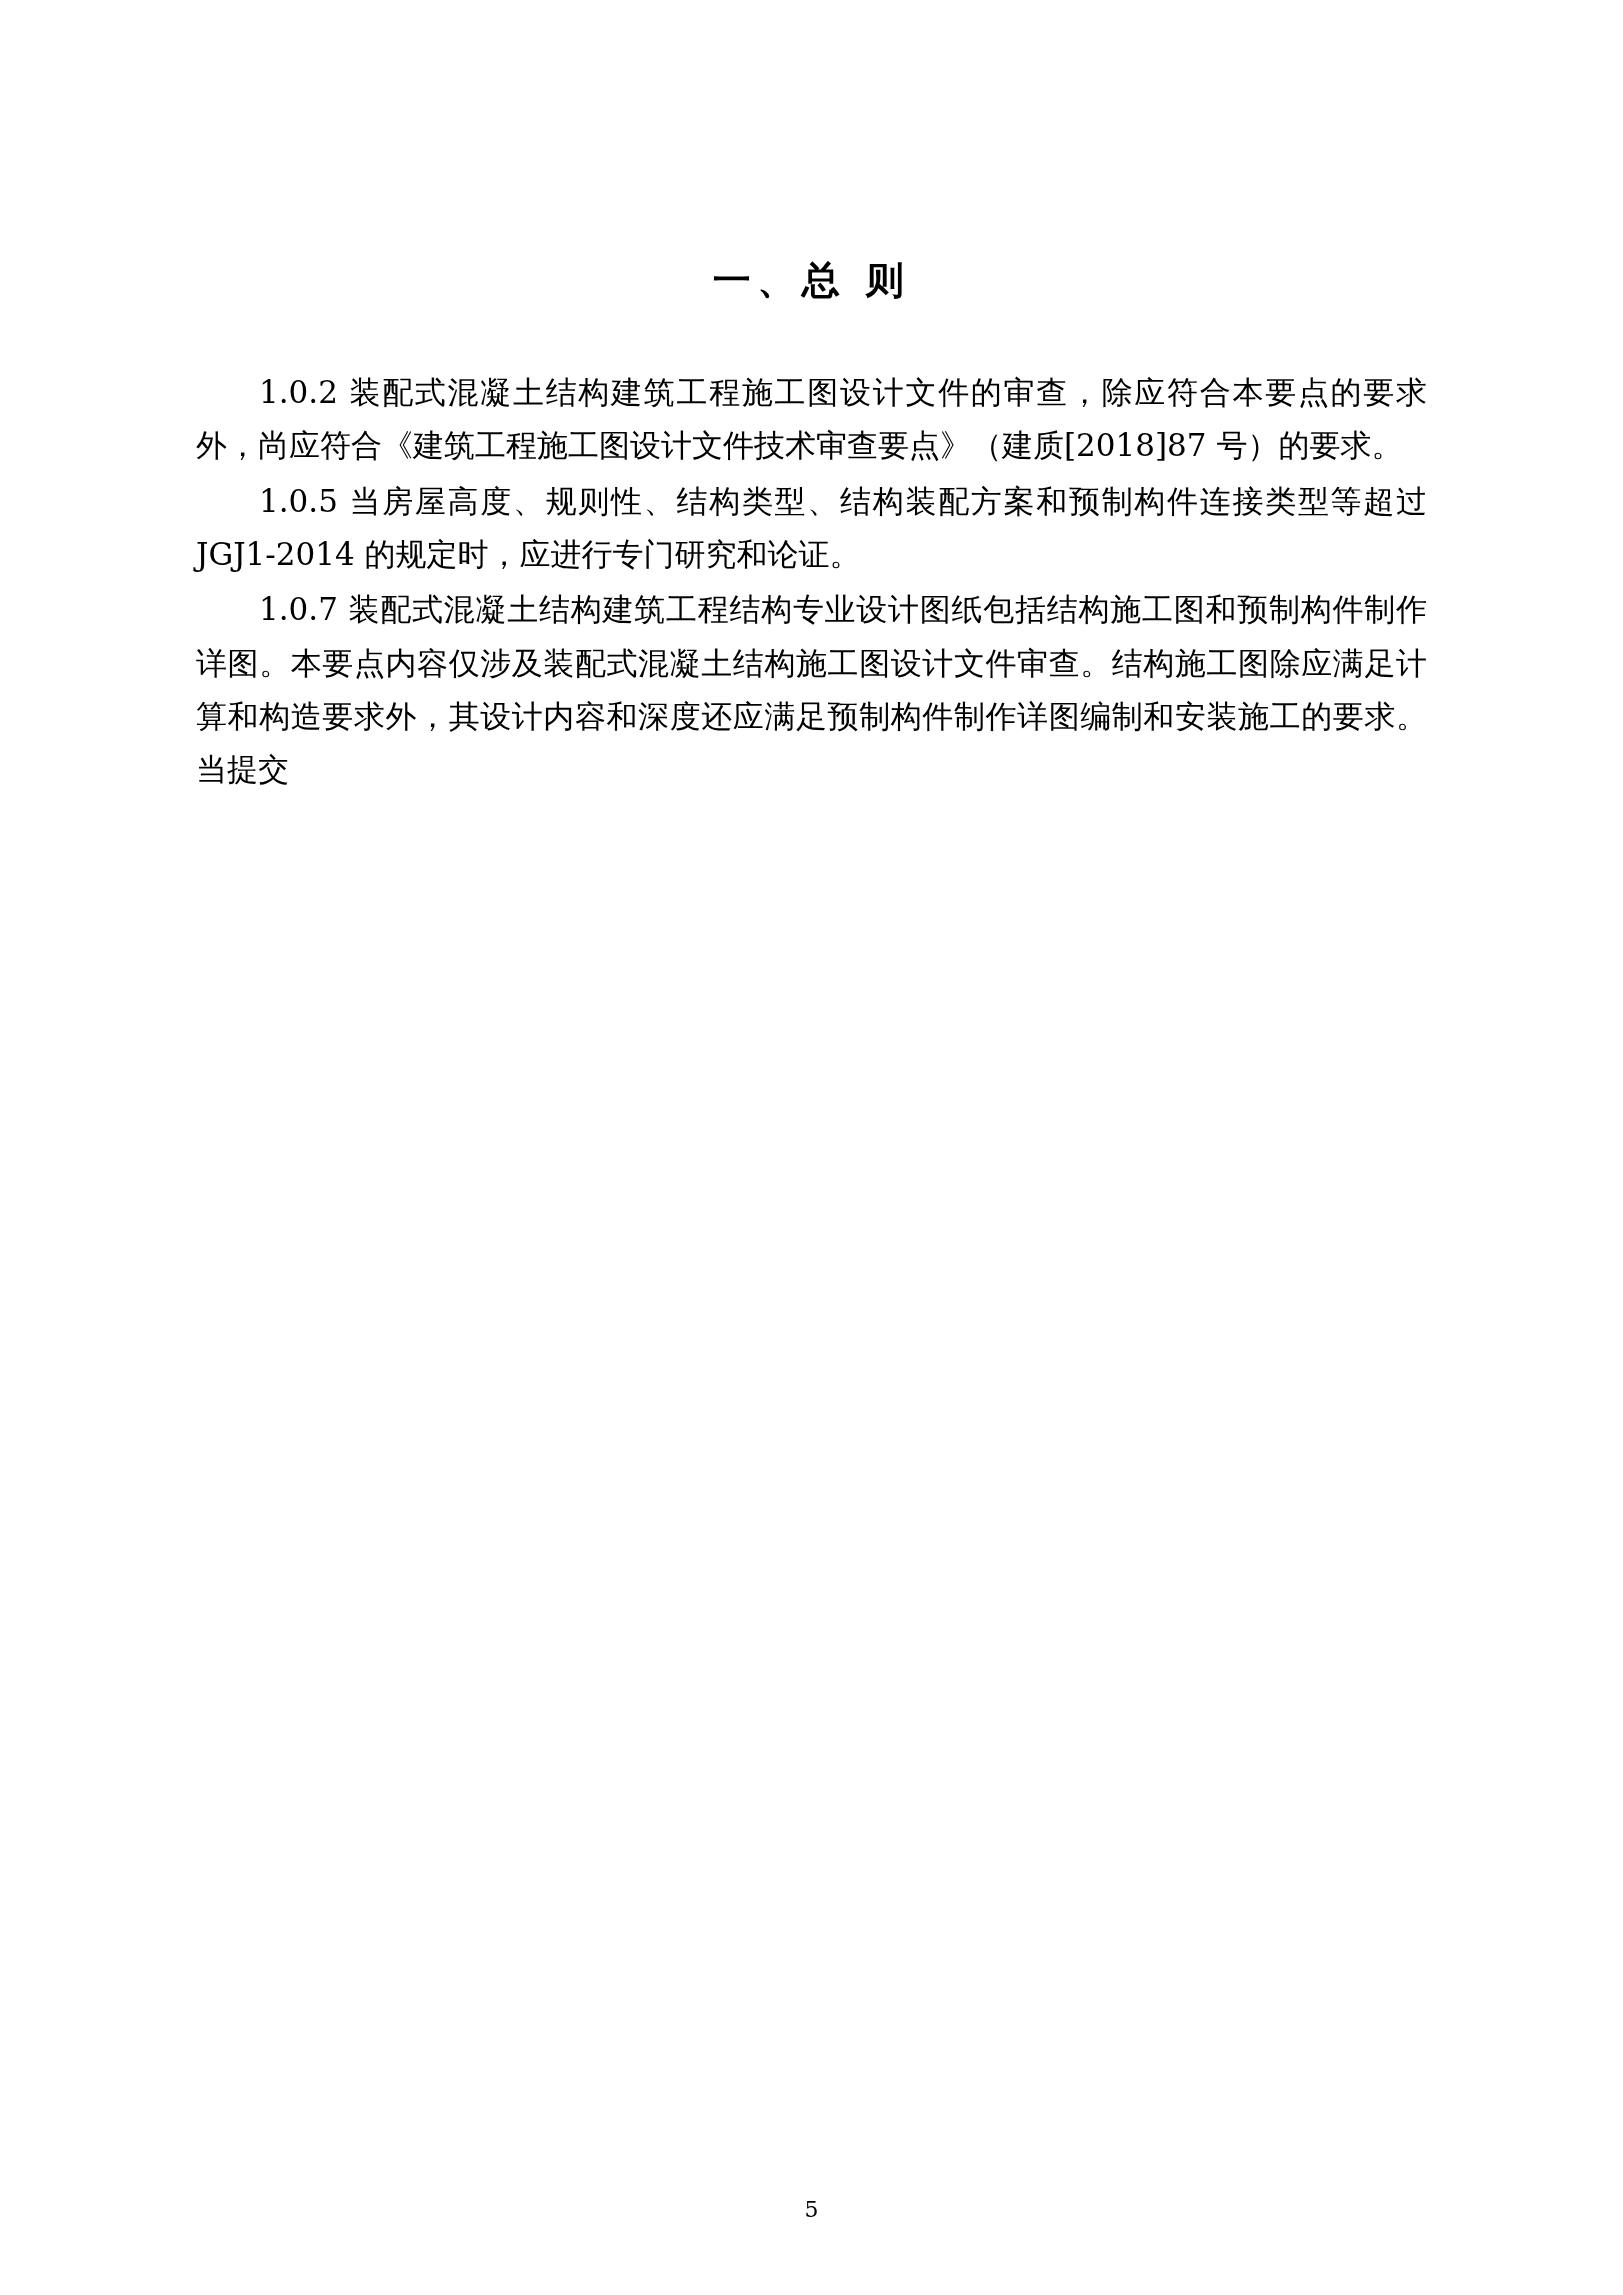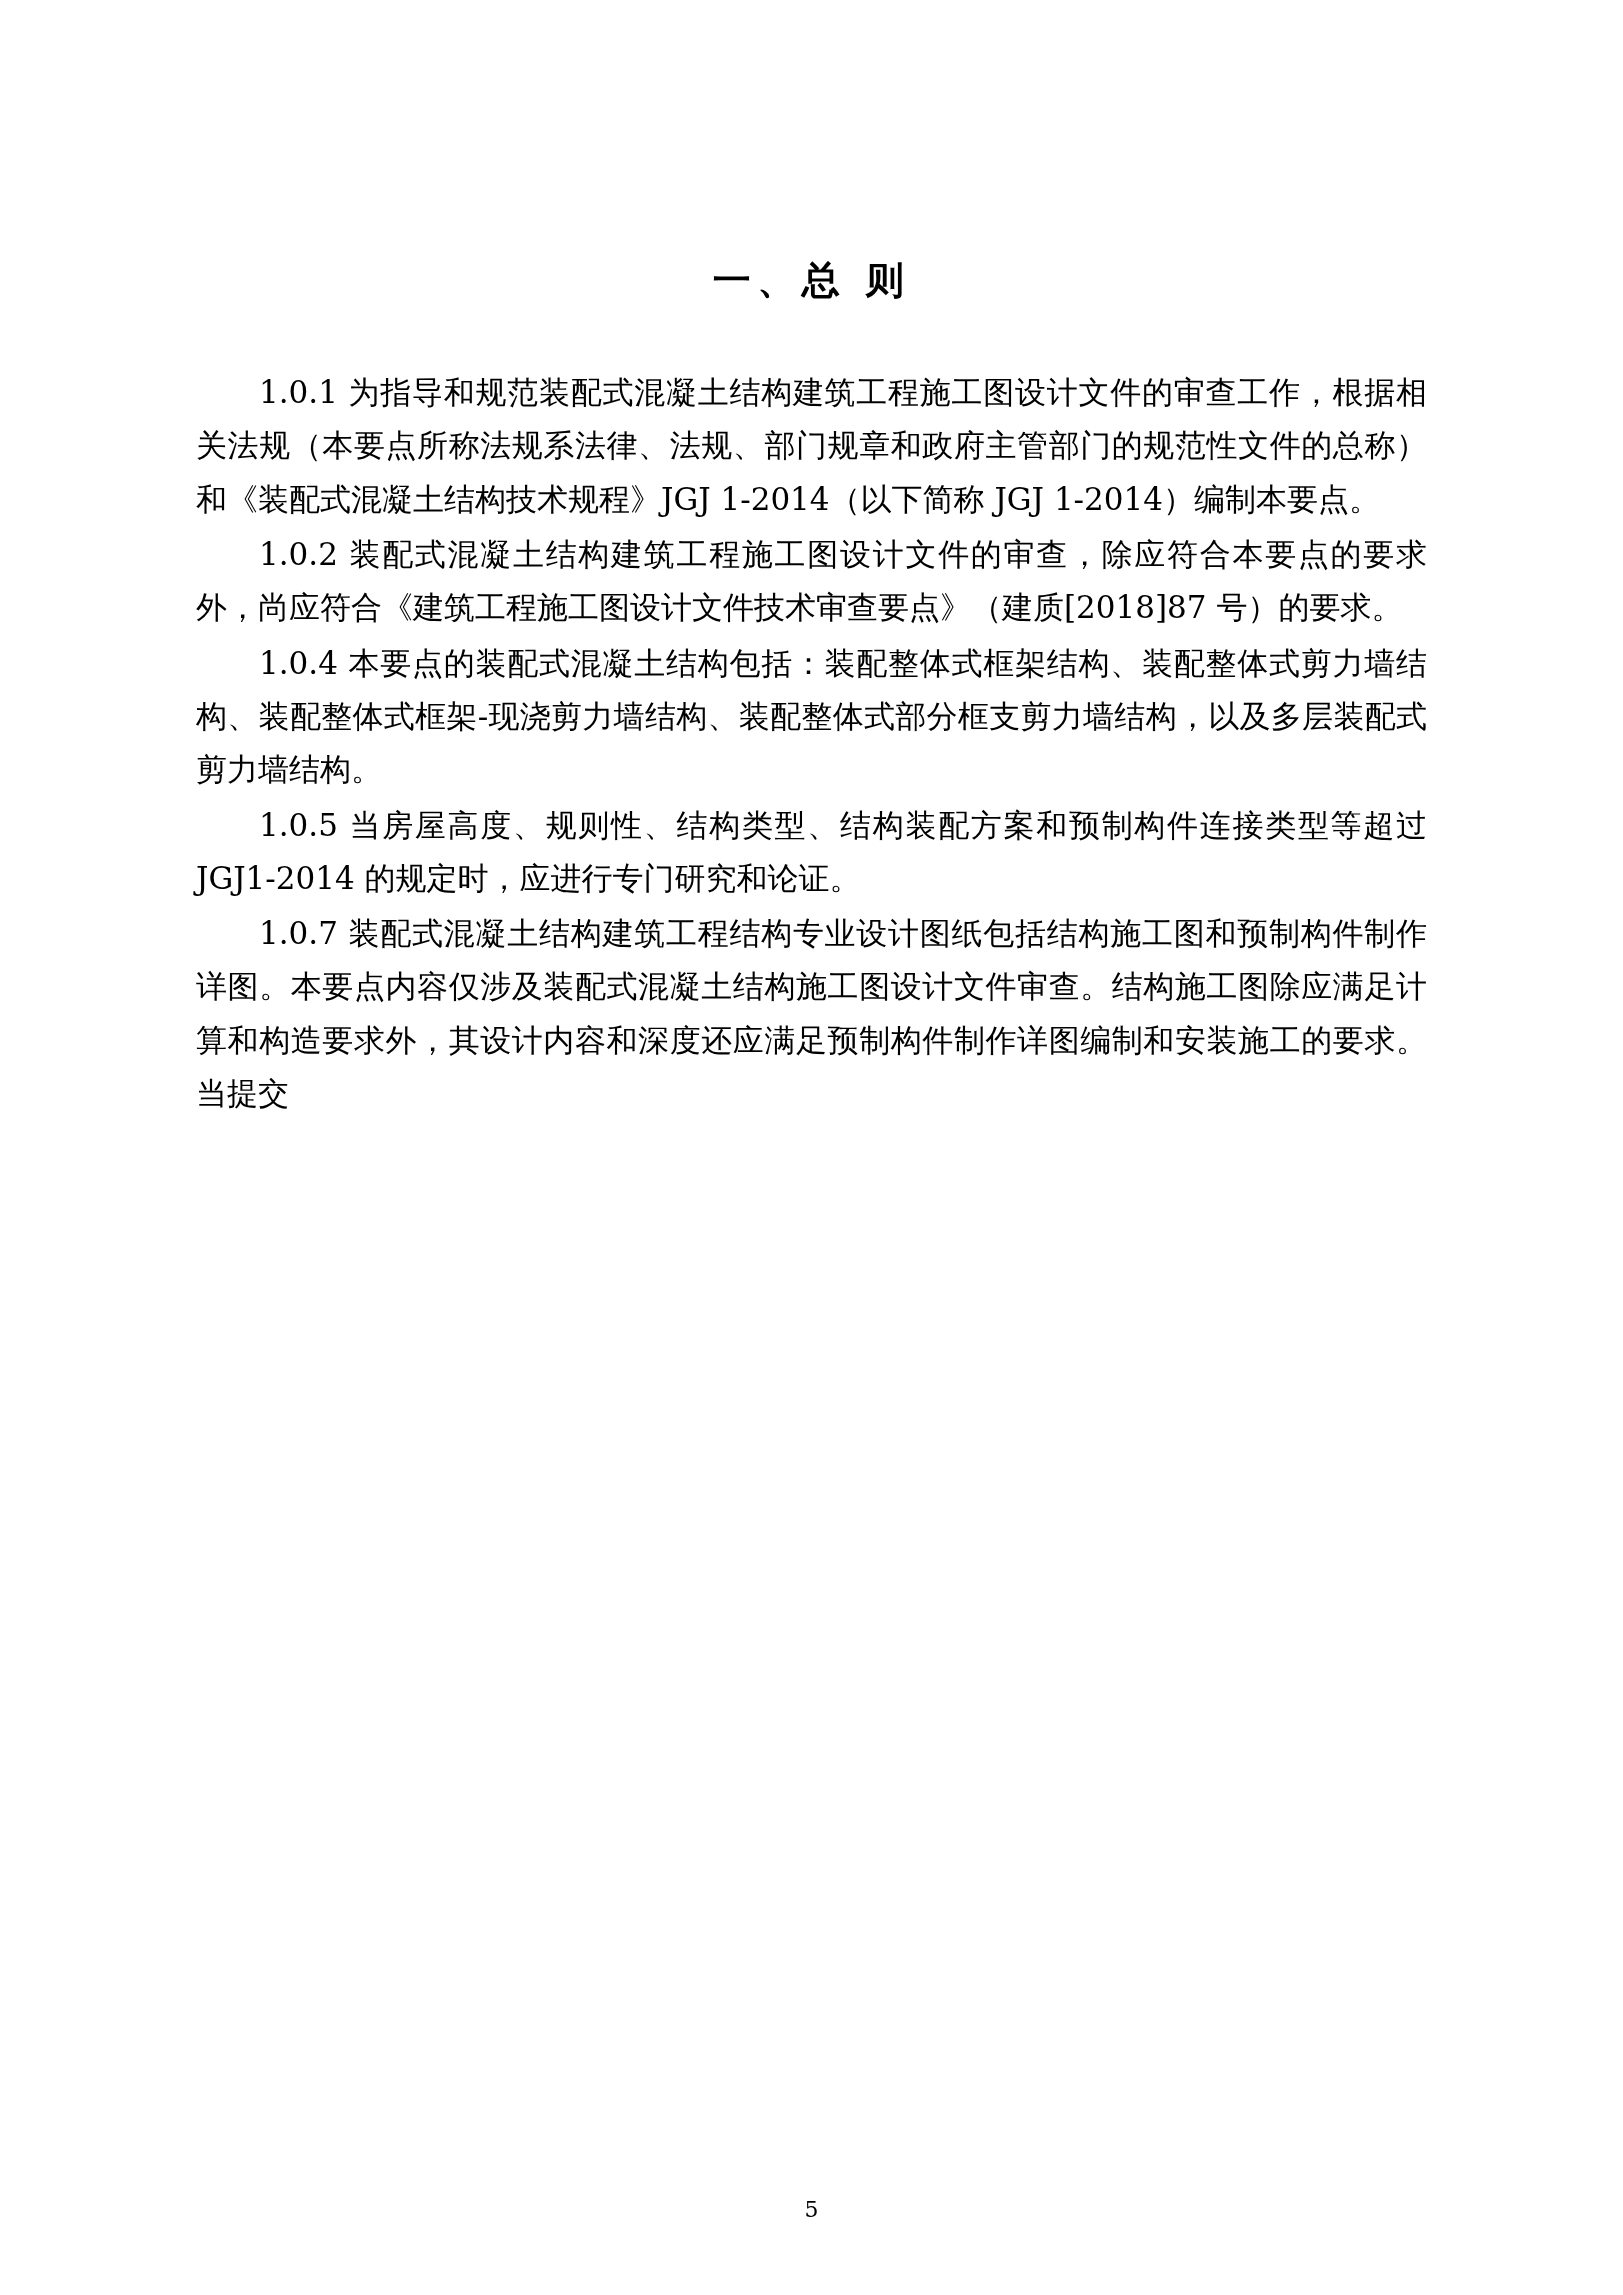--- a/index.html
+++ b/index.html
@@ -48,23 +48,21 @@
   }
 </style>
 </head>
 <body>
 
 <div class="page">
 
   <h1 class="doc-title">一、总 则</h1>
 
   <div class="body-text">
-    <p class="para">1.0.1 为指导和规范装配式混凝土结构建筑工程施工图设计文件的审查工作，根据相关法规（本要点所称法规系法律、法规、部门规章和政府主管部门的规范性文件的总称）和《装配式混凝土结构技术规程》JGJ 1-2014（以下简称 JGJ 1-2014）编制本要点。</p>
     <p class="para">1.0.2 装配式混凝土结构建筑工程施工图设计文件的审查，除应符合本要点的要求外，尚应符合《建筑工程施工图设计文件技术审查要点》（建质[2018]87 号）的要求。</p>
-    <p class="para">1.0.4 本要点的装配式混凝土结构包括：装配整体式框架结构、装配整体式剪力墙结构、装配整体式框架-现浇剪力墙结构、装配整体式部分框支剪力墙结构，以及多层装配式剪力墙结构。</p>
     <p class="para">1.0.5 当房屋高度、规则性、结构类型、结构装配方案和预制构件连接类型等超过 JGJ1-2014 的规定时，应进行专门研究和论证。</p>
     <p class="para">1.0.7 装配式混凝土结构建筑工程结构专业设计图纸包括结构施工图和预制构件制作详图。本要点内容仅涉及装配式混凝土结构施工图设计文件审查。结构施工图除应满足计算和构造要求外，其设计内容和深度还应满足预制构件制作详图编制和安装施工的要求。当提交</p>
   </div>
 
   <div class="page-number">5</div>
 
 </div>
 
 
 </body></html>

